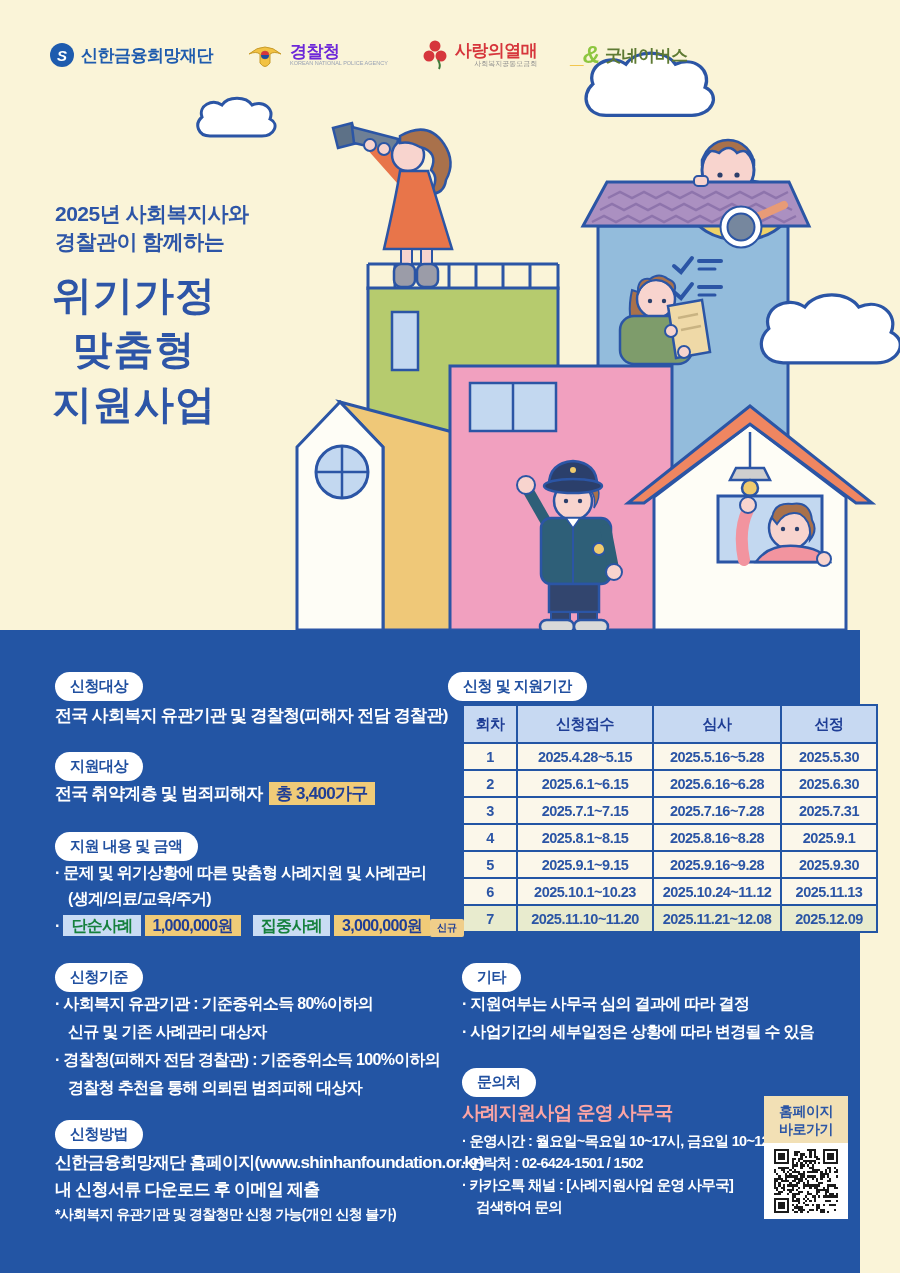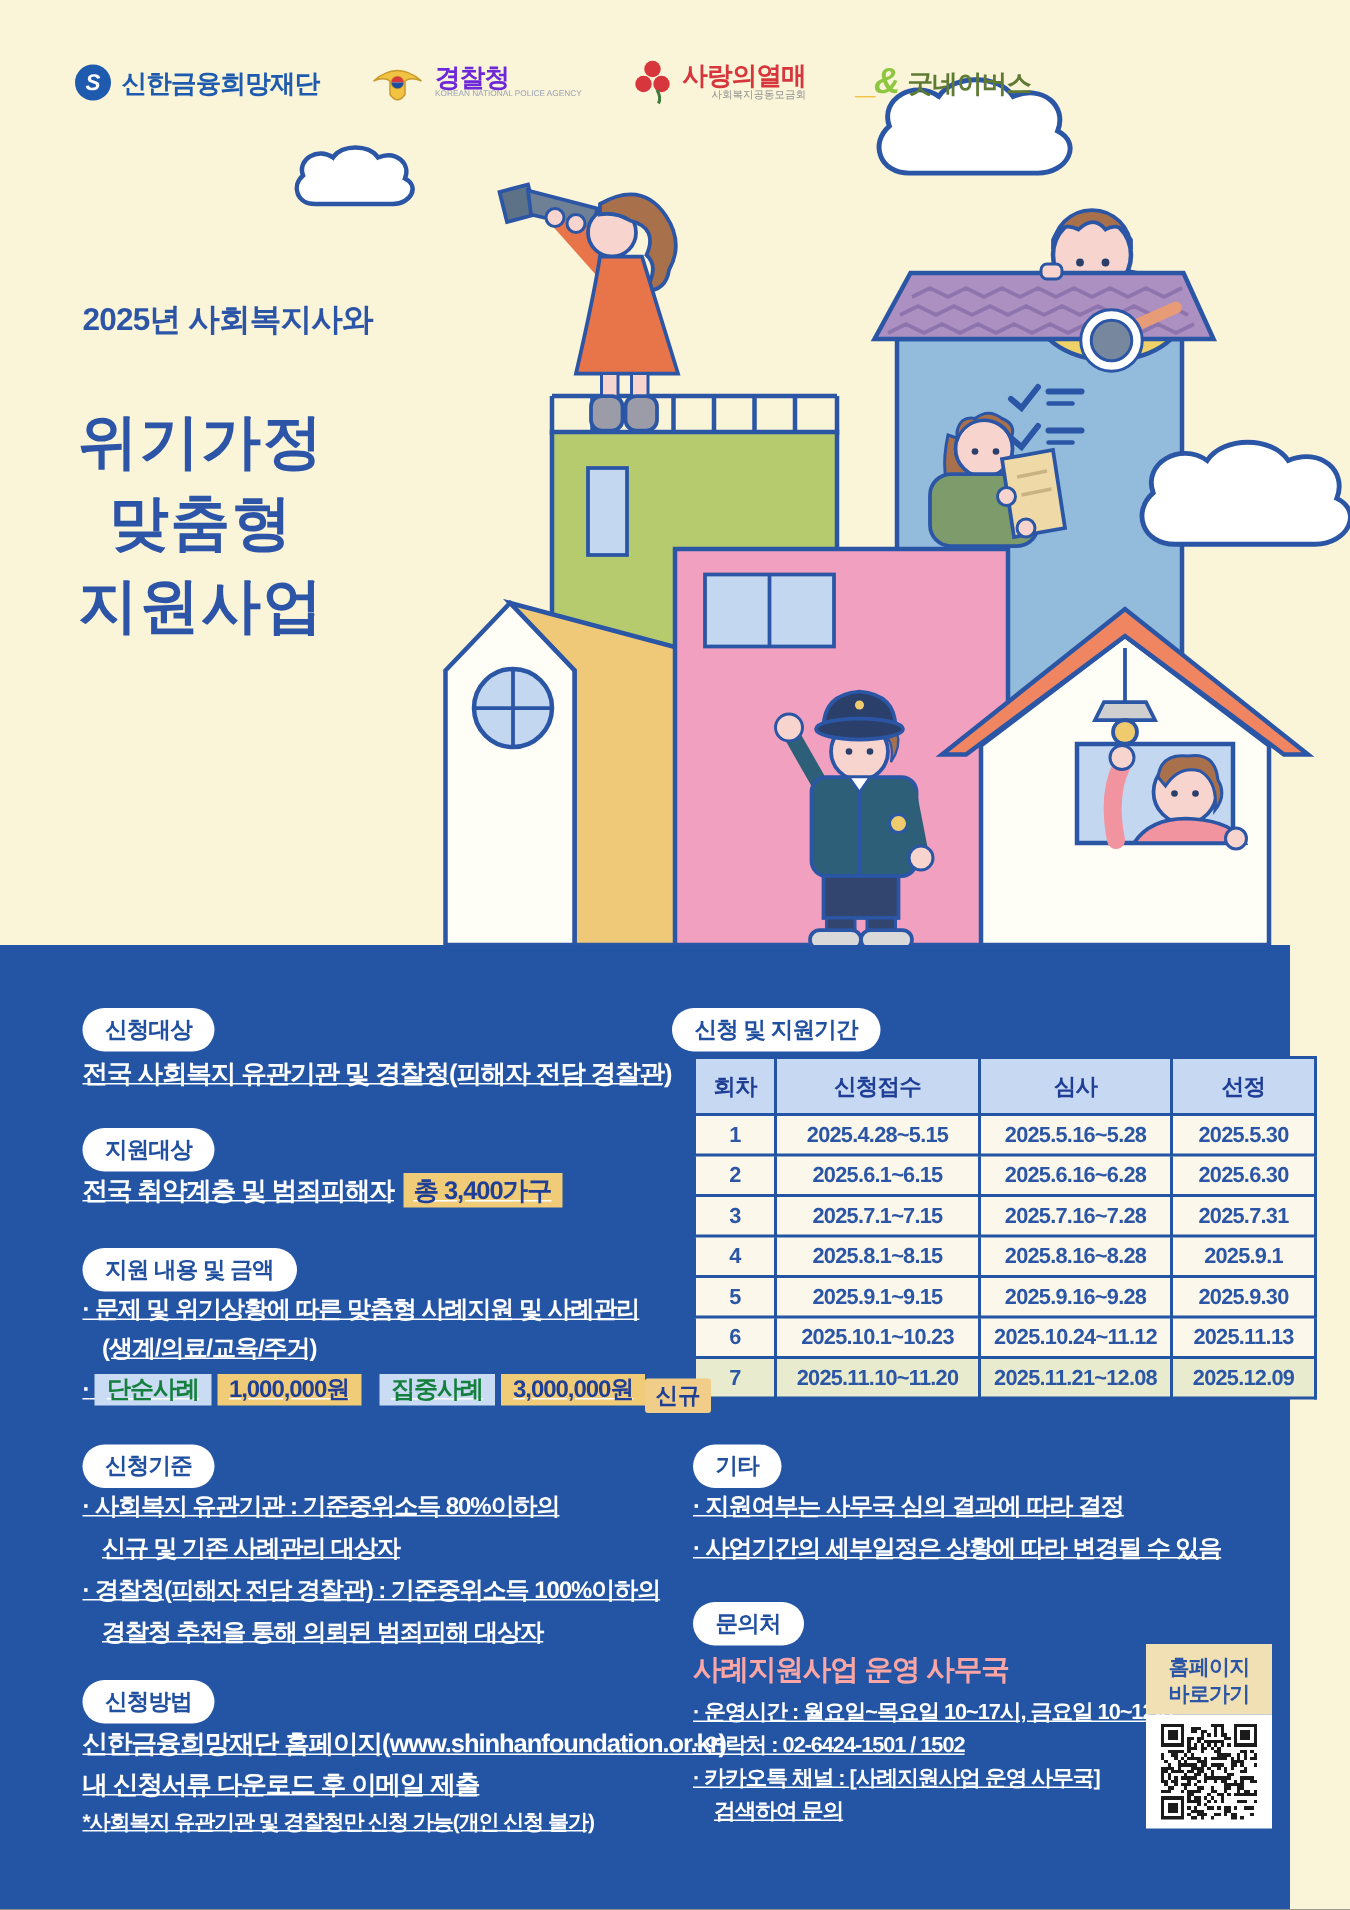--- a/index.html
+++ b/index.html
@@ -21,37 +21,37 @@
   .gn-mark .us{color:#F2C243;}
   .gn-text{color:#5E7A33;font-weight:700;font-size:17px;letter-spacing:-0.5px;}
   .subtitle{position:absolute;left:55px;top:200px;z-index:4;color:#2D55A7;font-weight:800;
         font-size:21px;line-height:1.35;letter-spacing:-0.5px;}
   .main-title{position:absolute;left:52px;top:268px;z-index:4;color:#2D55A7;font-weight:800;
         font-size:40px;line-height:1.36;letter-spacing:1px;text-align:center;}
   
   .bottom{position:absolute;left:0;top:630px;width:860px;height:643px;background:#2355A4;}
   .pill{position:absolute;display:inline-block;background:#fff;color:#2150A0;font-weight:800;
         font-size:15px;padding:5px 15px;border-radius:999px;letter-spacing:-0.5px;}
-  .line{position:absolute;color:#fff;font-weight:700;font-size:17px;letter-spacing:-0.7px;white-space:nowrap;text-decoration:underline;}
+  .line{position:absolute;color:#fff;font-weight:700;font-size:17px;letter-spacing:-0.7px;white-space:nowrap;}
   .sm{font-size:16px;}
   .xs{font-size:14px;font-weight:600;}
   .c-line{font-size:14.5px;font-weight:600;}
   .indent{padding-left:10px;}
   .hl{background:#F0CB78;color:#1F3E96;font-weight:800;padding:2px 7px;margin-left:6px;}
   .chip-n{background:#C9DCF4;color:#15803d;font-weight:800;padding:2px 8px;}
   .chip-v{background:#F0CB78;color:#1F3E96;font-weight:800;padding:2px 8px;margin-left:4px;margin-right:12px;}
   .contact-title{position:absolute;color:#fca5a5;font-weight:800;font-size:19px;letter-spacing:-0.7px;text-align:right;}
   
   .sched{position:absolute;left:462px;top:74px;border-collapse:collapse;table-layout:fixed;width:414px;}
   .sched th,.sched td{border:2px solid #2355A4;text-align:center;letter-spacing:-0.5px;}
   .sched th{background:#C7D9F2;color:#1F3E96;font-weight:800;font-size:15px;height:34px;}
   .sched td{background:#FBF7EA;color:#2B55A5;font-weight:700;font-size:14.5px;height:25px;padding:0;}
   .sched tr.new-row td{background:#E8EBCE;}
   .new-tag{position:absolute;left:430px;top:289px;background:#F0CE8A;color:#1F3E96;font-weight:800;
-        font-size:15px;padding:2px 7px;border-radius:2px;z-index:3;}
+        font-size:10px;padding:2px 7px;border-radius:2px;z-index:3;}
   
   .qr-block{position:absolute;left:764px;top:466px;width:84px;}
   .qr-label{background:#F2E0B5;color:#2B55A5;font-weight:800;font-size:14px;text-align:center;
         line-height:1.3;padding:6px 2px 5px;letter-spacing:-0.5px;}
   .qr-body{background:#fff;height:76px;display:flex;align-items:center;justify-content:center;}
   .qr-body svg{width:64px;height:64px;}
 </style>
 </head>
 <body>
 
@@ -196,20 +196,21 @@
       </span>
     </div>
     <div class="logo">
       <span class="gn-mark"><span class="us">_</span>&amp;</span>
       <span class="gn-text">굿네이버스</span>
     </div>
   </div>
 
   <div class="subtitle">
     <div>2025년 사회복지사와</div>
+    <div>경찰관이 함께하는</div>
   </div>
   <div class="main-title">
     <div>위기가정</div>
     <div>맞춤형</div>
     <div>지원사업</div>
   </div>
 
   <div class="bottom">
 
     <span class="pill" style="left:55px;top:42px;">신청대상</span>

